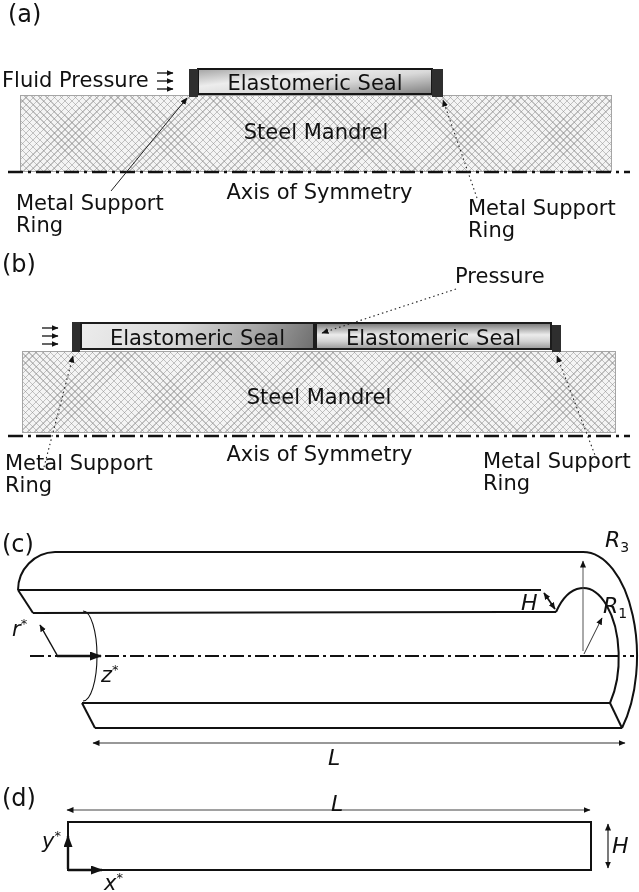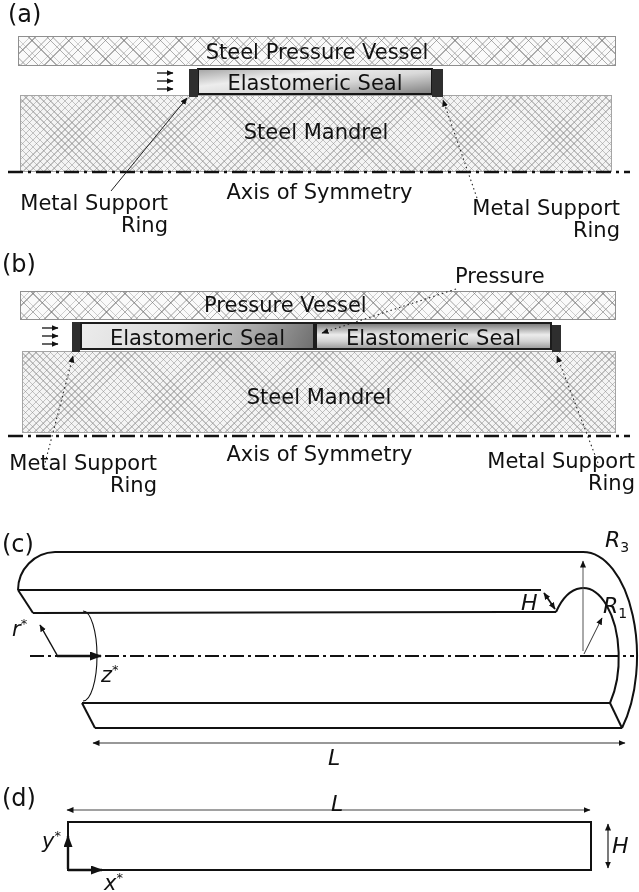--- a/index.html
+++ b/index.html
@@ -4,21 +4,21 @@
 <style>
   html,body{margin:0;padding:0;background:#fff;}
   #fig{position:relative;width:639px;height:892px;background:#fff;overflow:hidden;
        font-family:"DejaVu Sans","Liberation Sans",sans-serif;color:#111;}
   .abs{position:absolute;}
   .lbl{position:absolute;font-size:21px;line-height:22px;color:#111;white-space:nowrap;}
   .tag{position:absolute;font-size:24px;color:#111;}
   .math{position:absolute;font-style:italic;font-size:22px;color:#111;white-space:nowrap;}
   .math sub{font-size:14px;font-style:normal;}
   .math sup{font-size:13px;}
-  .ctr{text-align:right;}
+  .ctr{text-align:left;}
   .hatch-big{
     background:
       repeating-linear-gradient(45deg, rgba(110,110,110,.55) 0 1px, transparent 1px 4px,
          rgba(150,150,150,.45) 4px 5px, transparent 5px 13px),
       repeating-linear-gradient(-45deg, rgba(110,110,110,.55) 0 1px, transparent 1px 4px,
          rgba(150,150,150,.45) 4px 5px, transparent 5px 13px),
       #fafafa;
     border:1px solid #8f8f8f;box-sizing:border-box;}
   .hatch-fine{
     background:
@@ -34,34 +34,28 @@
     border:2px solid #1c1c1c;box-sizing:border-box;}
   .ring{background:#2e2e2e;}
   .barlbl{position:absolute;width:100%;text-align:center;font-size:21px;color:#111;}
   svg{position:absolute;left:0;top:0;pointer-events:none;}
 </style>
 </head>
 <body>
 
 <div id="fig">
 
-  <div class="abs hatch-big" style="left:18px;top:36px;width:598px;height:30px;">
-    <div class="barlbl" style="top:3px;">Steel Pressure Vessel</div>
-  </div>
   <div class="abs hatch-fine" style="left:20px;top:95px;width:592px;height:77px;"></div>
   <div class="lbl" style="left:20px;top:121px;width:592px;text-align:center;">Steel Mandrel</div>
   <div class="abs seal-a" style="left:197px;top:68px;width:236px;height:27px;">
     <div class="barlbl" style="top:1px;">Elastomeric Seal</div>
   </div>
   <div class="abs ring" style="left:189px;top:69px;width:9px;height:28px;"></div>
   <div class="abs ring" style="left:432px;top:69px;width:11px;height:28px;"></div>
 
-  <div class="abs hatch-big" style="left:20px;top:291px;width:596px;height:29px;">
-    <div class="lbl" style="left:183px;top:2px;">Pressure Vessel</div>
-  </div>
   <div class="abs hatch-fine" style="left:22px;top:351px;width:594px;height:82px;"></div>
   <div class="lbl" style="left:22px;top:386px;width:594px;text-align:center;">Steel Mandrel</div>
   <div class="abs seal-bl" style="left:80px;top:322px;width:235px;height:28px;">
     <div class="barlbl" style="top:2px;">Elastomeric Seal</div>
   </div>
   <div class="abs seal-br" style="left:315px;top:322px;width:237px;height:28px;">
     <div class="barlbl" style="top:2px;">Elastomeric Seal</div>
   </div>
   <div class="abs ring" style="left:72px;top:322px;width:8px;height:30px;"></div>
   <div class="abs ring" style="left:552px;top:325px;width:9px;height:27px;"></div>
@@ -125,20 +119,21 @@
     <line x1="93" y1="743" x2="625" y2="743" stroke="#333" stroke-width="1.2" marker-start="url(#ahs)" marker-end="url(#ah)"></line>
 
     <rect x="68" y="822" width="523" height="48" fill="#fff" stroke="#111" stroke-width="2"></rect>
     <line x1="67" y1="810" x2="590" y2="810" stroke="#444" stroke-width="1.1" marker-start="url(#ahs)" marker-end="url(#ah)"></line>
     <line x1="608" y1="824" x2="608" y2="868" stroke="#333" stroke-width="1.3" marker-start="url(#ahs)" marker-end="url(#ah)"></line>
     <line x1="68" y1="869" x2="68" y2="836" stroke="#111" stroke-width="2.4" marker-end="url(#aht)"></line>
     <line x1="68" y1="870" x2="102" y2="870" stroke="#111" stroke-width="2.4" marker-end="url(#aht)"></line>
   </svg>
 
   <div class="tag" style="left:8px;top:0px;">(a)</div>
+  <div class="lbl" style="left:2px;top:69px;">Fluid Pressure</div>
   <div class="lbl" style="left:0px;top:181px;width:639px;text-align:center;">Axis of Symmetry</div>
   <div class="lbl ctr" style="left:16px;top:192px;width:152px;">
     <span>Metal Support</span><br>
     <span>Ring</span>
   </div>
   <div class="lbl ctr" style="left:468px;top:197px;width:152px;">
     <span>Metal Support</span><br>
     <span>Ring</span>
   </div>
 

